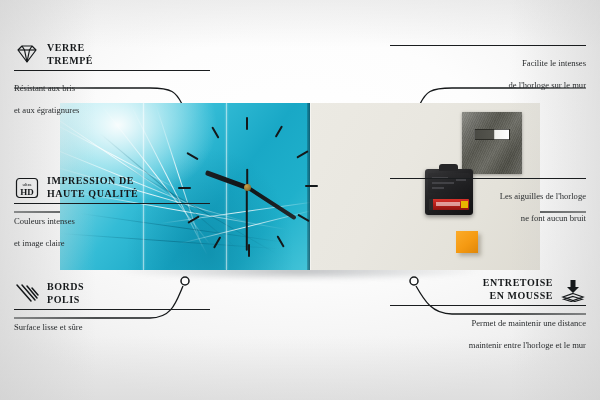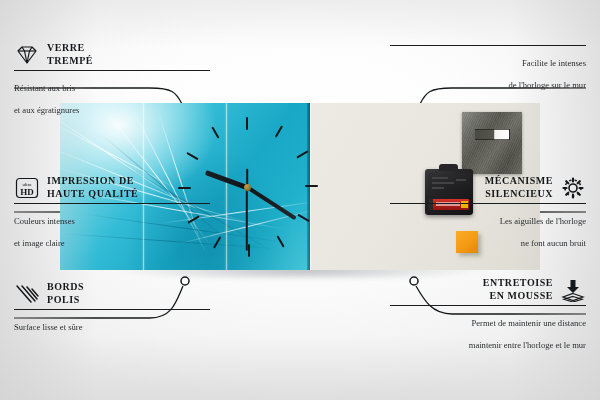--- a/index.html
+++ b/index.html
@@ -98,21 +98,21 @@
 
   
   .callout{position:absolute;width:196px;}
   .callout .head{display:flex;align-items:center;gap:7px;}
   .callout.right .head{flex-direction:row-reverse;}
   .ttl{font-weight:700;font-size:10px;letter-spacing:.55px;color:#15181a;line-height:12.5px;font-family:Liberation Serif, serif;}
   .callout.right .ttl{text-align:right;}
   .rule{height:1px;background:#1a1d1f;margin:3px 0 4px 0;}
   .desc{font-size:8.6px;line-height:10.4px;color:#2a2d2f;margin-top:12px;}
   .callout.right .desc{text-align:right;}
-  .ico{width:26px;height:24px;flex:0 0 26px;display:flex;align-items:center;justify-content:center;}
+  .ico{width:26px;height:24px;flex:0 0 26px;display:flex;align-items:flex-start;justify-content:center;}
   .ico svg{display:block;}
 
   #c-verre{left:14px;top:42px;}
   #c-impression{left:14px;top:175px;}
   #c-bords{left:14px;top:281px;}
   #c-poignees{left:390px;top:42px;width:196px;}
   #c-mecanisme{left:390px;top:175px;width:196px;}
   #c-entretoise{left:390px;top:277px;width:196px;}
 
   #leaders{position:absolute;inset:0;pointer-events:none;}
@@ -280,37 +280,20 @@
     <div class="desc">Surface lisse et sûre</div>
   </div>
 
   <div class="callout right" id="c-poignees">
     <div class="rule"></div>
     <div class="desc">Facilite le intenses</div>
     <div class="desc">de l'horloge sur le mur</div>
   </div>
 
   <div class="callout right" id="c-mecanisme">
-    <div class="head">
-      <span class="ico">
-        <svg viewBox="0 0 26 24" width="26" height="24">
-          <g fill="none" stroke="#15181a" stroke-width="1.6">
-            <circle cx="13" cy="12" r="4"></circle>
-            <path d="M13 2.5 v3 M13 18.5 v3 M3.5 12 h3 M19.5 12 h3
-                     M6.2 5.2 l2.1 2.1 M17.7 16.7 l2.1 2.1
-                     M19.8 5.2 l-2.1 2.1 M8.3 16.7 l-2.1 2.1" stroke-linecap="round" stroke-width="2.2"></path>
-            <circle cx="13" cy="12" r="8" stroke-dasharray="2.2 3.4" stroke-width="1.5"></circle>
-          </g>
-        </svg>
-      </span>
-      <div>
-        <div class="ttl">MÉCANISME</div>
-        <div class="ttl">SILENCIEUX</div>
-      </div>
-    </div>
     <div class="rule"></div>
     <div class="desc">Les aiguilles de l'horloge</div>
     <div class="desc">ne font aucun bruit</div>
   </div>
 
   <div class="callout right" id="c-entretoise">
     <div class="head">
       <span class="ico">
         <svg viewBox="0 0 26 24" width="26" height="24">
           <path d="M10.5 2 h5 v7 h3.5 L13 15 L7 9 h3.5 Z" fill="#15181a"></path>

